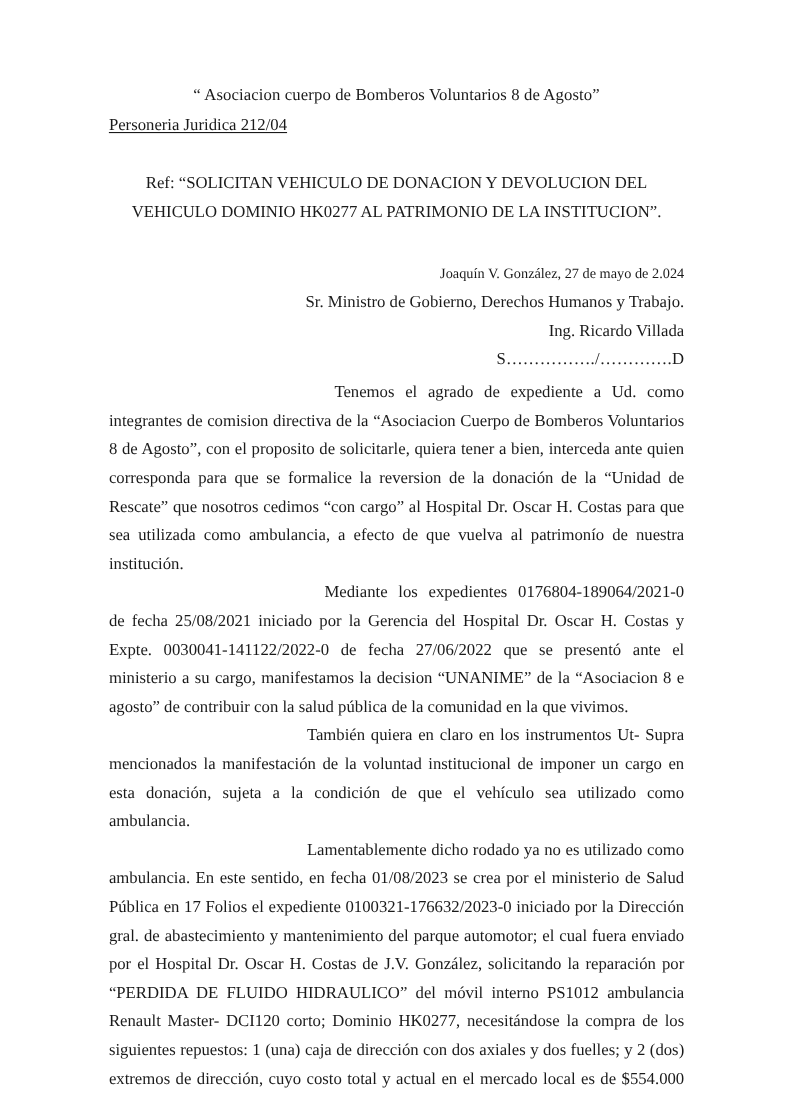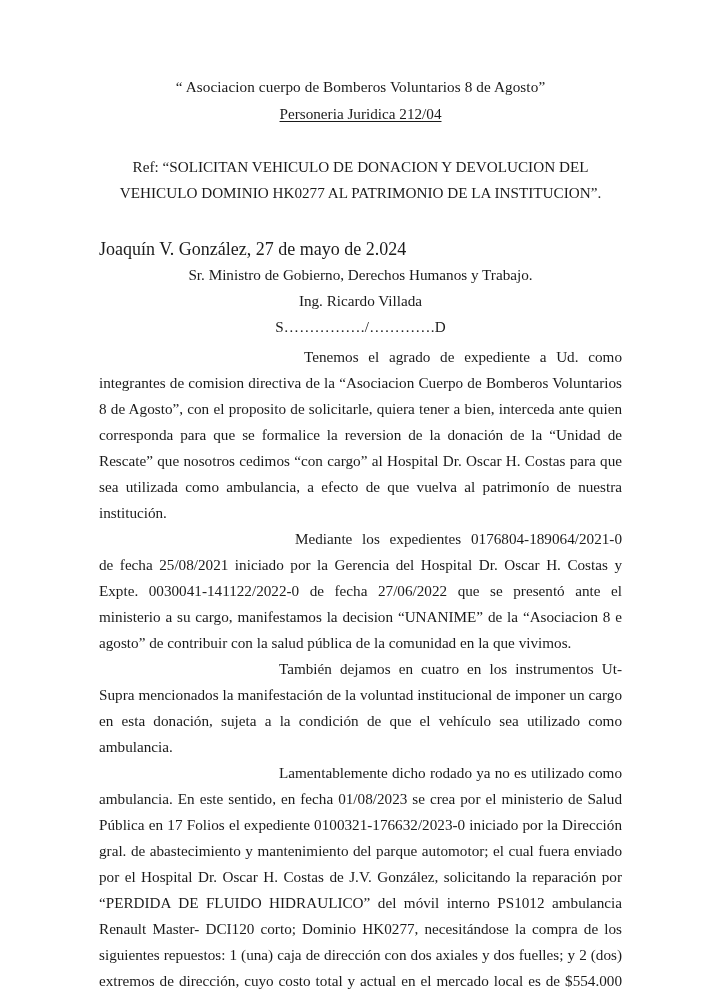--- a/index.html
+++ b/index.html
@@ -57,28 +57,28 @@
     font-size: 15.2px;
     line-height: 26px;
   }
   .ref-line {
     display: block;
   }
 
   
   .date-line {
     margin-top: 30px;
-    text-align: left;
-    font-size: 18px;
+    text-align: right;
+    font-size: 13px;
     line-height: 26px;
   }
   .addressee {
     font-size: 15.2px;
     line-height: 26px;
-    text-align: center;
+    text-align: right;
   }
   .addressee span {
     display: block;
   }
   .dotted-line {
     font-size: 15.2px;
     line-height: 26px;
     letter-spacing: 0.2px;
   }
 
@@ -108,21 +108,21 @@
   p.para.lead-narrow .lead-in{ width: 180px; }
 </style>
 </head>
 <body>
 
 <div class="page">
   <div class="content">
 
     <div class="letterhead">
       <div class="org-name">“ Asociacion cuerpo de Bomberos Voluntarios 8 de Agosto”</div>
-      <div style="text-align:center;">
+      <div style="text-align:left;">
         <span class="legal-id">Personeria Juridica 212/04</span>
       </div>
     </div>
 
     <div class="ref-block">
       <span class="ref-line">Ref: “SOLICITAN VEHICULO DE DONACION Y DEVOLUCION DEL</span>
       <span class="ref-line">VEHICULO DOMINIO HK0277 AL PATRIMONIO DE LA INSTITUCION”.</span>
     </div>
 
     <div class="date-line">Joaquín V. González, 27 de mayo de 2.024</div>
@@ -139,21 +139,21 @@
         <span class="lead-in"></span><span>Tenemos el agrado de expediente a Ud. como</span>
         <span>integrantes de comision directiva de la “Asociacion Cuerpo de Bomberos Voluntarios 8 de Agosto”, con el proposito de solicitarle, quiera tener a bien, interceda ante quien corresponda para que se formalice la reversion de la donación de la “Unidad de Rescate” que nosotros cedimos “con cargo” al Hospital Dr. Oscar H. Costas para que sea utilizada como ambulancia, a  efecto de que vuelva al patrimonío de nuestra institución.</span>
       </p>
 
       <p class="para lead-mid">
         <span class="lead-in"></span><span>Mediante los expedientes 0176804-189064/2021-0</span>
         <span>de fecha 25/08/2021 iniciado por la Gerencia del Hospital Dr. Oscar H. Costas y Expte. 0030041-141122/2022-0 de fecha 27/06/2022 que se presentó ante el ministerio a su cargo, manifestamos la decision “UNANIME” de la “Asociacion 8 e agosto” de contribuir con la salud pública de la comunidad en la que vivimos.</span>
       </p>
 
       <p class="para lead-narrow">
-        <span class="lead-in"></span><span>También dejamos en cuatro en los instrumentos</span>
+        <span class="lead-in"></span><span>También quiera en claro en los instrumentos</span>
         <span>Ut- Supra mencionados la manifestación de la voluntad institucional de imponer un cargo en esta donación, sujeta a la condición de que el vehículo sea utilizado como ambulancia.</span>
       </p>
 
       <p class="para lead-narrow">
         <span class="lead-in"></span><span>Lamentablemente dicho rodado ya no es utilizado</span>
         <span>como ambulancia. En este sentido, en fecha 01/08/2023 se crea por el ministerio de Salud Pública en 17 Folios el expediente 0100321-176632/2023-0 iniciado por la Dirección gral. de abastecimiento y mantenimiento del parque automotor; el cual fuera enviado por el Hospital Dr. Oscar H. Costas de J.V. González, solicitando la reparación por “PERDIDA DE FLUIDO HIDRAULICO” del móvil interno PS1012 ambulancia Renault Master- DCI120 corto; Dominio HK0277, necesitándose la compra de los siguientes repuestos: 1 (una) caja de dirección con dos axiales y dos fuelles; y 2 (dos) extremos de dirección, cuyo costo total y actual en el mercado local es de $554.000 (Quinientos cincuenta y cuatro mil pesos).</span>
       </p>
 
     </div>
   </div>

